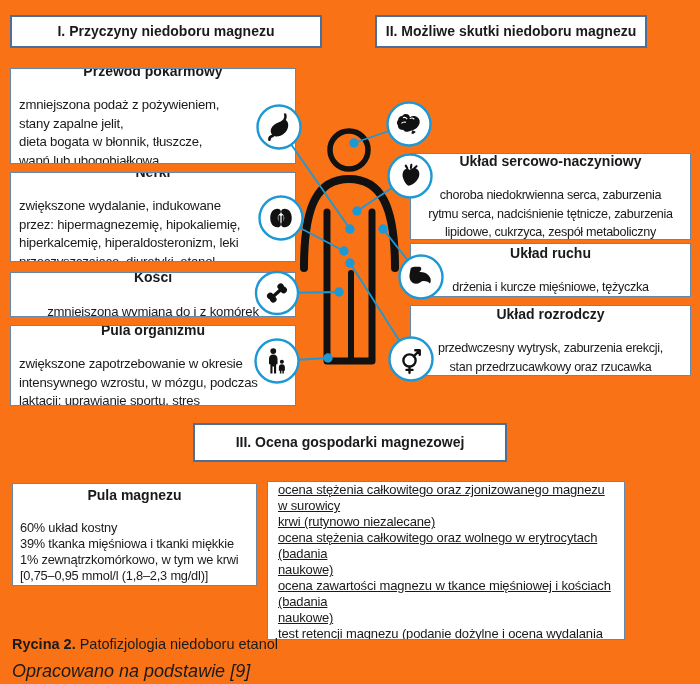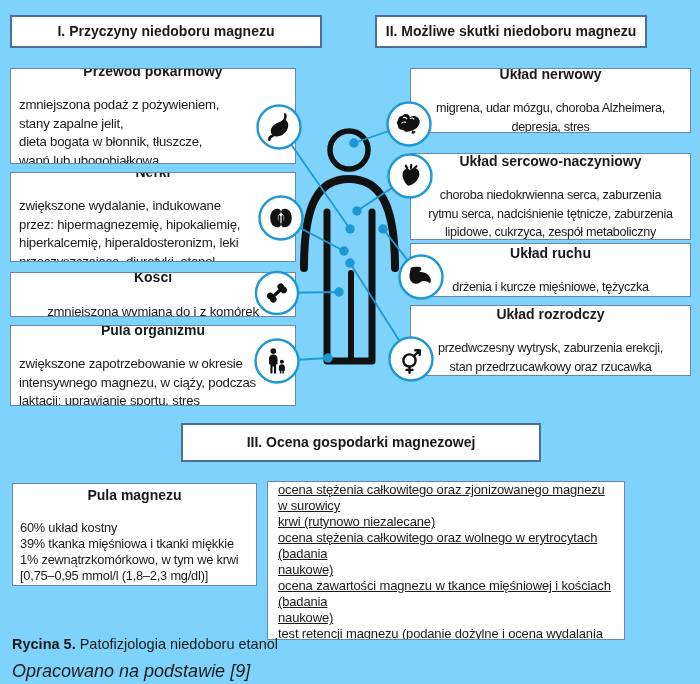--- a/index.html
+++ b/index.html
@@ -1,17 +1,17 @@
 <!DOCTYPE html>
 <html lang="pl"><head>
 <meta charset="utf-8">
 <style>
   html,body{margin:0;padding:0;background:#fff;}
   .stage{
-    position:relative;width:700px;height:684px;background:#7dd3fc;
+    position:relative;width:700px;height:684px;background:#f97316;
     font-family:"Liberation Sans", sans-serif;color:#1a1a1a;overflow:hidden;
   }
   .box{position:absolute;background:#fff;box-sizing:border-box;display:flex;
        flex-direction:column;justify-content:center;overflow:hidden;}
   .hdr{border:2px solid #4a6f9b;align-items:center;}
   .hdr .box-title{font-weight:bold;font-size:14px;text-align:center;}
   .content{border:1.5px solid #6488ae;padding:2px 8px;}
   .box-title{font-weight:bold;font-size:14px;text-align:center;line-height:18.5px;flex:0 0 auto;}
   .box-text{white-space:pre-line;margin-top:16px;}
   .cause .box-text{font-size:13.2px;letter-spacing:-0.2px;line-height:18.5px;text-align:left;}
@@ -49,46 +49,41 @@
 hiperkalcemię, hiperaldosteronizm, leki
 przeczyszczające, diuretyki, etanol</div>
   </div>
   <div class="box content cause" style="left:10px;top:272px;width:286px;height:45px">
     <div class="box-title">Kości</div>
     <div class="box-text" style="text-align:center">zmniejszona wymiana do i z komórek</div>
   </div>
   <div class="box content cause" style="left:10px;top:325px;width:286px;height:81px">
     <div class="box-title">Pula organizmu</div>
     <div class="box-text">zwiększone zapotrzebowanie w okresie
-intensywnego magnezu, w ciąży, podczas
+intensywnego wzrostu, w mózgu, podczas
 laktacji; uprawianie sportu, stres</div>
   </div>
 
-  <div class="box content effect" style="left:410px;top:68px;width:281px;height:65px">
-    <div class="box-title">Układ nerwowy</div>
-    <div class="box-text">migrena, udar mózgu, choroba Alzheimera,
-depresja, stres</div>
-  </div>
   <div class="box content effect" style="left:410px;top:153px;width:281px;height:87px">
     <div class="box-title">Układ sercowo-naczyniowy</div>
     <div class="box-text">choroba niedokrwienna serca, zaburzenia
 rytmu serca, nadciśnienie tętnicze, zaburzenia
 lipidowe, cukrzyca, zespół metaboliczny</div>
   </div>
   <div class="box content effect" style="left:410px;top:243px;width:281px;height:54px">
     <div class="box-title">Układ ruchu</div>
     <div class="box-text">drżenia i kurcze mięśniowe, tężyczka</div>
   </div>
   <div class="box content effect" style="left:410px;top:305px;width:281px;height:71px">
     <div class="box-title">Układ rozrodczy</div>
     <div class="box-text">przedwczesny wytrysk, zaburzenia erekcji,
 stan przedrzucawkowy oraz rzucawka</div>
   </div>
 
-  <div class="box hdr" style="left:181px;top:423px;width:360px;height:39px">
+  <div class="box hdr" style="left:193px;top:423px;width:314px;height:39px">
     <div class="box-title">III. Ocena gospodarki magnezowej</div>
   </div>
   <div class="box content pool" style="left:12px;top:483px;width:245px;height:103px;padding:2px 7px">
     <div class="box-title" style="line-height:18px">Pula magnezu</div>
     <div class="box-text">60% układ kostny
 39% tkanka mięśniowa i tkanki miękkie
 1% zewnątrzkomórkowo, w tym we krwi
 [0,75–0,95 mmol/l (1,8–2,3 mg/dl)]</div>
   </div>
   <div class="box content diag" style="left:267px;top:481px;width:358px;height:159px;padding:2px 10px">
@@ -96,21 +91,21 @@
     <div class="box-text">ocena stężenia całkowitego oraz zjonizowanego magnezu w surowicy
 krwi (rutynowo niezalecane)
 ocena stężenia całkowitego oraz wolnego w erytrocytach (badania
 naukowe)
 ocena zawartości magnezu w tkance mięśniowej i kościach (badania
 naukowe)
 test retencji magnezu (podanie dożylne i ocena wydalania (badania
 naukowe)</div>
   </div>
 
-  <div class="caption"><span class="cap-label">Rycina 5.</span> <span>Patofizjologia niedoboru etanol</span></div>
+  <div class="caption"><span class="cap-label">Rycina 2.</span> <span>Patofizjologia niedoboru etanol</span></div>
   <div class="source">Opracowano na podstawie [9]</div>
 
   <svg class="overlay" width="700" height="684" viewBox="0 0 700 684">
 
     <g stroke="#111" fill="none">
       <circle cx="349" cy="150" r="19" stroke-width="5.5"></circle>
       <path d="M304 268 C304 204 318 179 349 179 C380 179 395 204 395 268" stroke-width="8" stroke-linecap="round"></path>
       <path d="M327 212 V361 H372 V212" stroke-width="7" stroke-linecap="round" stroke-linejoin="round"></path>
       <line x1="351" y1="273" x2="351" y2="360" stroke-width="6" stroke-linecap="round"></line>
     </g>

